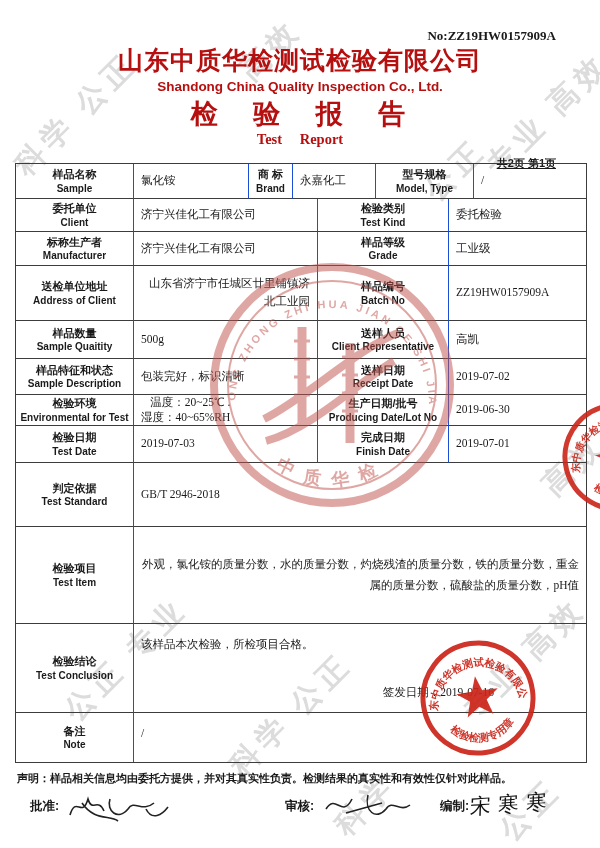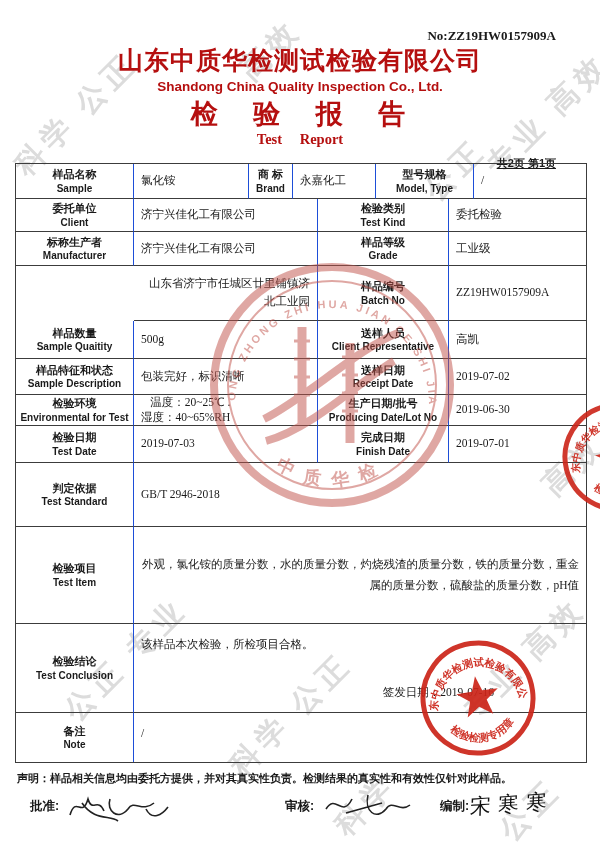--- a/index.html
+++ b/index.html
@@ -106,20 +106,24 @@
       <span class="cn">标称生产者</span>
       <span class="en">Manufacturer</span>
     </div>
     <div class="cell vc" style="left:118px;top:68px;width:184px;height:34px">济宁兴佳化工有限公司</div>
     <div class="cell lc" style="left:302px;top:68px;width:131px;height:34px">
       <span class="cn">样品等级</span>
       <span class="en">Grade</span>
     </div>
     <div class="cell vc last" style="left:433px;top:68px;width:137px;height:34px">工业级</div>
 
+    <div class="cell lc" style="left:0;top:102px;width:118px;height:55px">
+      <span class="cn">送检单位地址</span>
+      <span class="en">Address of Client</span>
+    </div>
     <div class="cell vc" style="left:118px;top:102px;width:184px;height:55px">山东省济宁市任城区廿里铺镇济北工业园</div>
     <div class="cell lc" style="left:302px;top:102px;width:131px;height:55px">
       <span class="cn">样品编号</span>
       <span class="en">Batch No</span>
     </div>
     <div class="cell vc last" style="left:433px;top:102px;width:137px;height:55px">ZZ19HW0157909A</div>
 
     <div class="cell lc" style="left:0;top:157px;width:118px;height:38px">
       <span class="cn">样品数量</span>
       <span class="en">Sample Quaitity</span>

